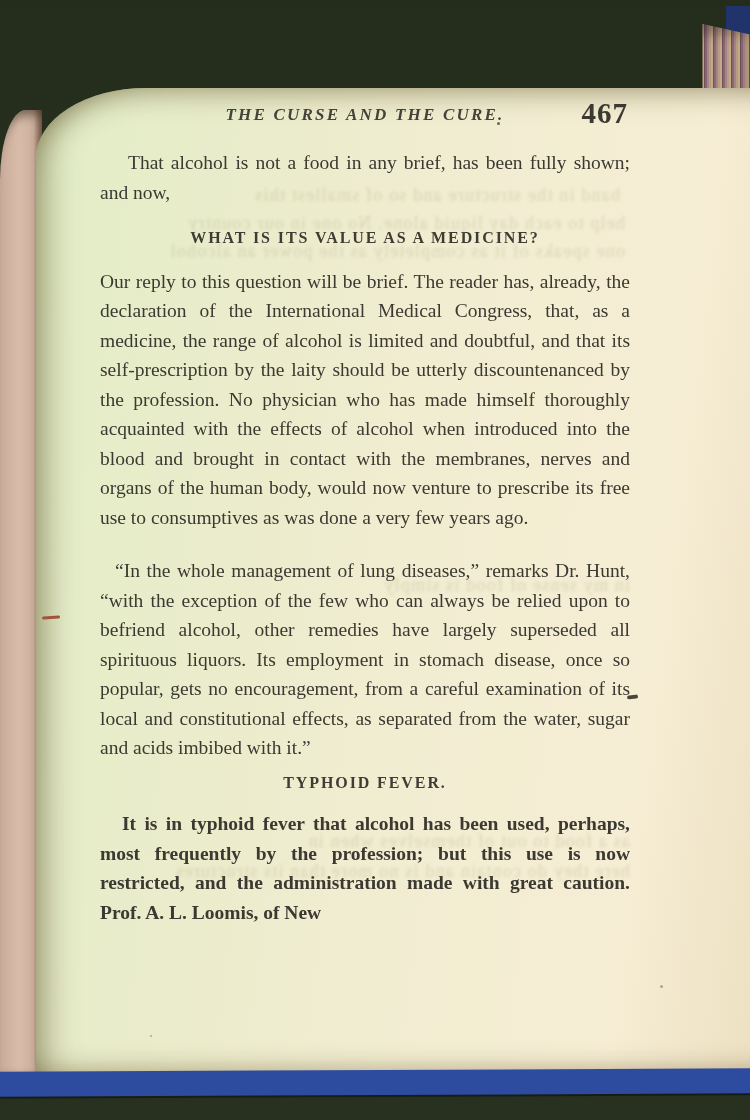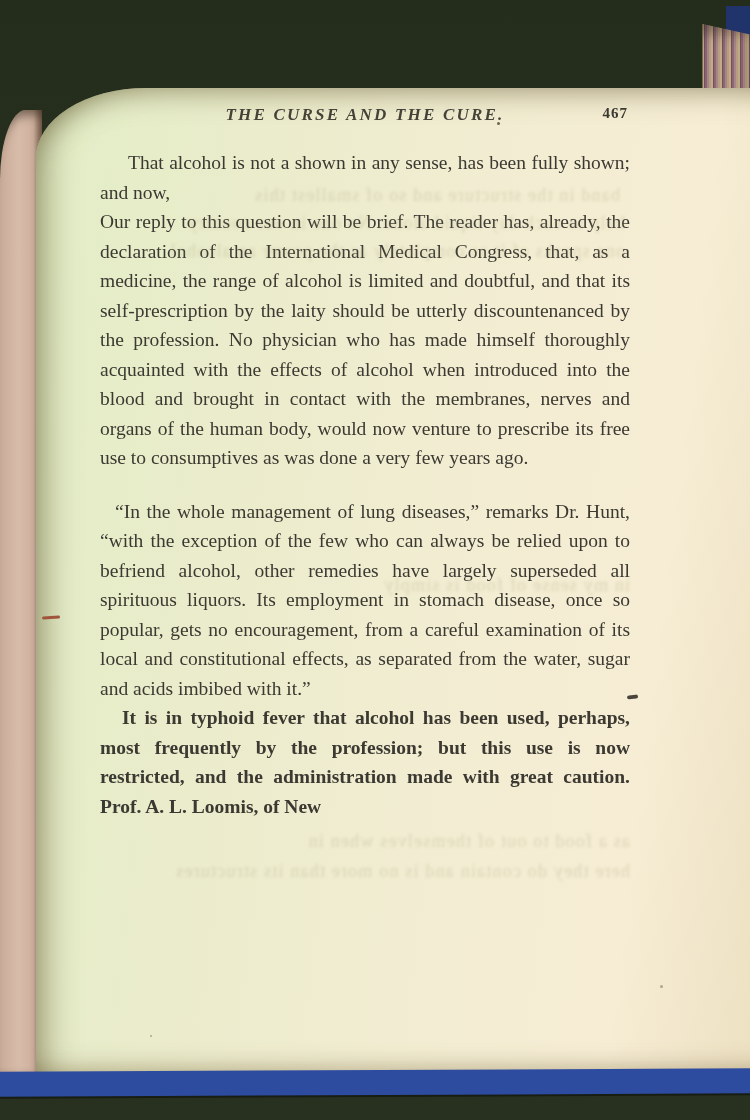--- a/index.html
+++ b/index.html
@@ -35,21 +35,21 @@
       inset 0 -18px 26px -16px rgba(130,110,70,.45);
     padding-left: 44px;
   }
   
   .content{
     position:absolute;left:64px;top:14px;width:530px;
     color:#3b3931;font-size:19.5px;line-height:29.5px;text-align:justify;
   }
   .running-header{position:relative;height:26px;line-height:26px;text-align:center;
     font-style:italic;font-weight:600;font-size:17px;letter-spacing:2.2px;color:#454238;text-indent:0;}
-  .page-number{position:absolute;right:2px;top:-2px;font-style:normal;font-size:15px;font-weight:600;letter-spacing:1px;color:#3b3931;}
+  .page-number{position:absolute;right:2px;top:-2px;font-style:normal;font-size:29px;font-weight:600;letter-spacing:1px;color:#3b3931;}
   .para{margin:0;}
   .p1{margin-top:20px;text-indent:28px;}
   .p2{text-indent:0;}
   .p3{margin-top:24px;text-indent:15px;}
   .p4{text-indent:22px;font-weight:bold;}
   .sec-heading{margin:16px 0 14px;text-align:center;text-indent:0;
     font-size:16px;font-weight:600;letter-spacing:1.9px;color:#3e3c33;}
   .sec-heading.h2{margin:5px 0 12px;}
   
   .ghost{
@@ -81,27 +81,29 @@
       <div class="ghost" style="top:136px;left:0;width:525px;">one speaks of it as completely as the power an alcohol</div>
       <div class="ghost" style="top:470px;left:185px;width:345px;">in my sense of food is simply</div>
       <div class="ghost" style="top:726px;left:115px;width:415px;">as a food to out of themselves when in</div>
       <div class="ghost" style="top:756px;left:0;width:530px;">here they do contain and is no more than its structures</div>
 
       <div class="running-header">
         <span>THE CURSE AND THE CURE.</span>
         <span class="page-number">467</span>
       </div>
 
-      <p class="para p1">That alcohol is not a shown in any sense, has been fully shown; and now,</p>
+      <p class="para p1">That alcohol is not a food in any brief, has been fully shown; and now,</p>
 
+      <h2 class="sec-heading">WHAT IS ITS VALUE AS A MEDICINE?</h2>
 
       <p class="para p2">Our reply to this question will be brief.  The reader has, already, the declaration of the International Medical Congress, that, as a medicine, the range of alcohol is limited and doubtful, and that its self-prescription by the laity should be utterly discountenanced by the profession.  No physician who has made himself thoroughly acquainted with the effects of alcohol when introduced into the blood and brought in contact with the membranes, nerves and organs of the human body, would now venture to prescribe its free use to consumptives as was done a very few years ago.</p>
 
       <p class="para p3">“In the whole management of lung diseases,” remarks Dr. Hunt, “with the exception of the few who can always be relied upon to befriend alcohol, other remedies have largely superseded all spirituous liquors.  Its employment in stomach disease, once so popular, gets no encouragement, from a careful examination of its local and constitutional effects, as separated from the water, sugar and acids imbibed with it.”</p>
 
+      <h2 class="sec-heading h2">TYPHOID FEVER.</h2>
 
       <p class="para p4">It is in typhoid fever that alcohol has been used, perhaps, most frequently by the profession; but this use is now restricted, and the administration made with great caution.  Prof. A. L. Loomis, of New</p>
 
     </div>
   </div>
 
   <div class="red-dash"></div>
   <div class="pencil-dash"></div>
   <div class="speck" style="left:497px;top:122px;width:3px;height:3px;"></div>
   <div class="speck" style="left:660px;top:985px;width:3px;height:3px;opacity:.5;"></div>

